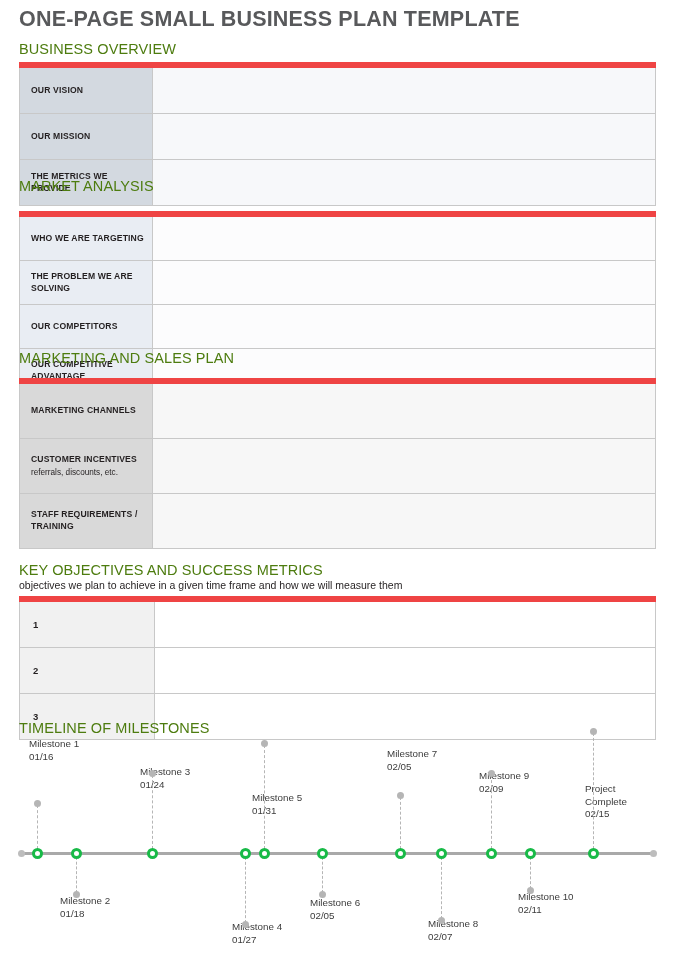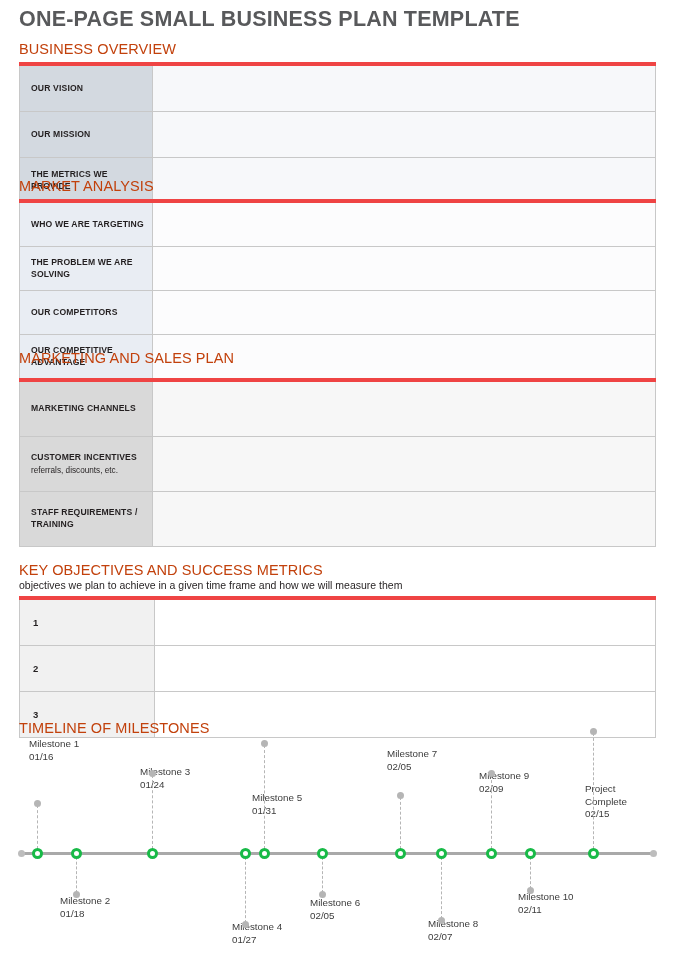--- a/index.html
+++ b/index.html
@@ -28,35 +28,35 @@
     top: 7px;
     font-size: 21.5px;
     font-weight: bold;
     letter-spacing: 0.2px;
     color: #58595b;
     white-space: nowrap;
   }
   .section-head {
     font-size: 14.5px;
     font-weight: normal;
-    color: #c2410c;
+    color: #4d7c0f;
     letter-spacing: 0.1px;
     white-space: nowrap;
   }
   .section-sub {
     font-size: 10.5px;
     color: #231f20;
     margin-top: 1px;
     white-space: nowrap;
   }
   .tbl {
     border-collapse: collapse;
     width: 637px;
     table-layout: fixed;
-    border-top: 4px solid #ef4444;
+    border-top: 6px solid #ef4444;
   }
   .tbl td {
     border: 1px solid #c8c8c8;
     padding: 0;
     vertical-align: middle;
   }
   .tbl td.lbl {
     width: 113px;
     padding: 6px 8px 6px 11px;
     font-size: 8.6px;
@@ -167,21 +167,21 @@
         <tr>
           <td class="lbl" style="height:33px;">THE METRICS WE PROVIDE</td>
           <td class="val"></td>
         </tr>
       </tbody>
     </table>
   </div>
 
   <div style="position:absolute;left:19px;top:178px;">
     <div class="section-head">MARKET ANALYSIS</div>
-    <table class="tbl t-market" style="margin-top:5px;">
+    <table class="tbl t-market" style="margin-top:17px;">
       <tbody>
         <tr>
           <td class="lbl" style="height:31px;">WHO WE ARE TARGETING</td>
           <td class="val"></td>
         </tr>
         <tr>
           <td class="lbl" style="height:31px;">THE PROBLEM WE ARE SOLVING</td>
           <td class="val"></td>
         </tr>
         <tr>

